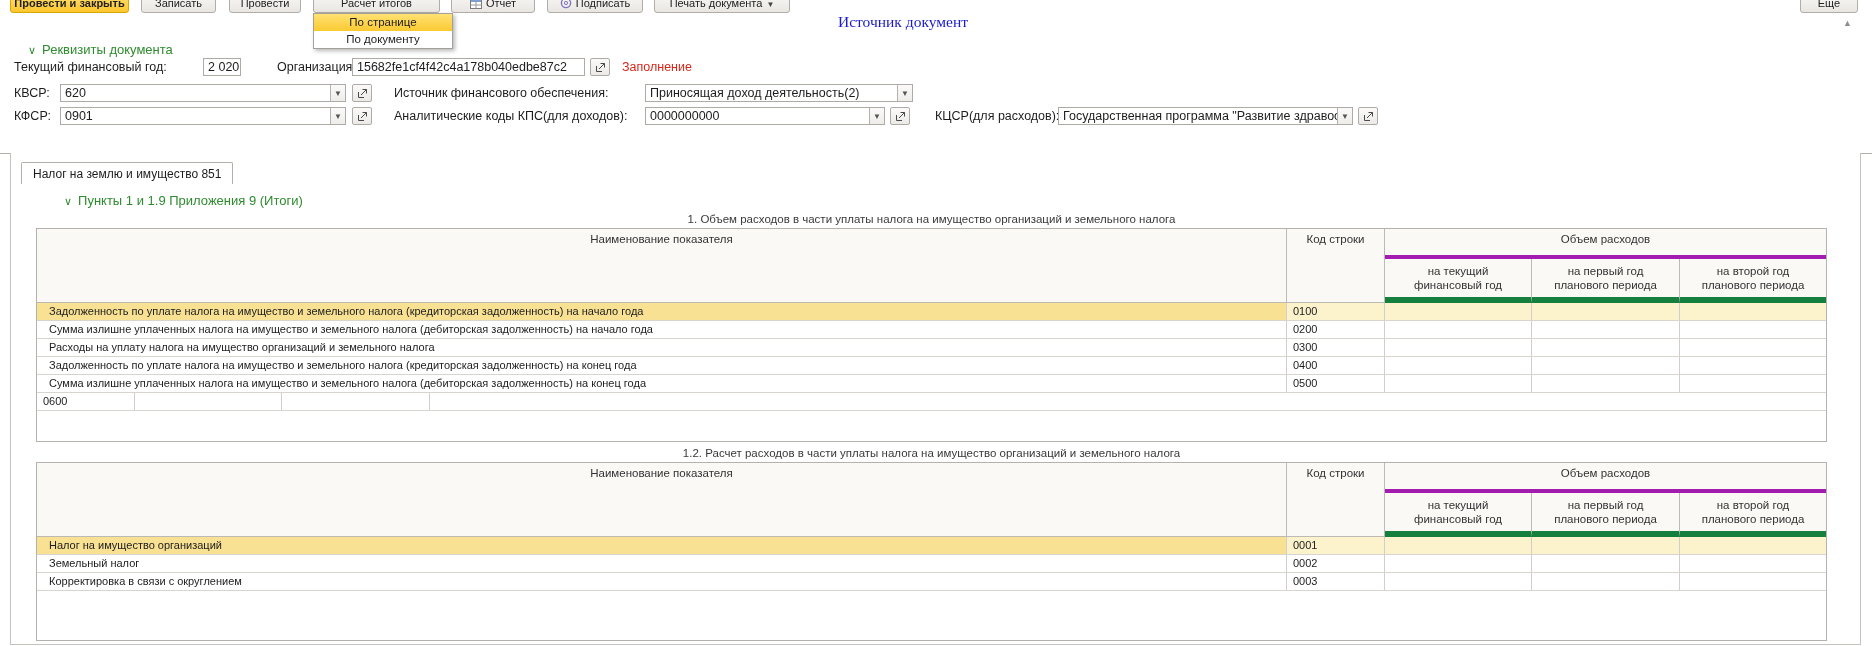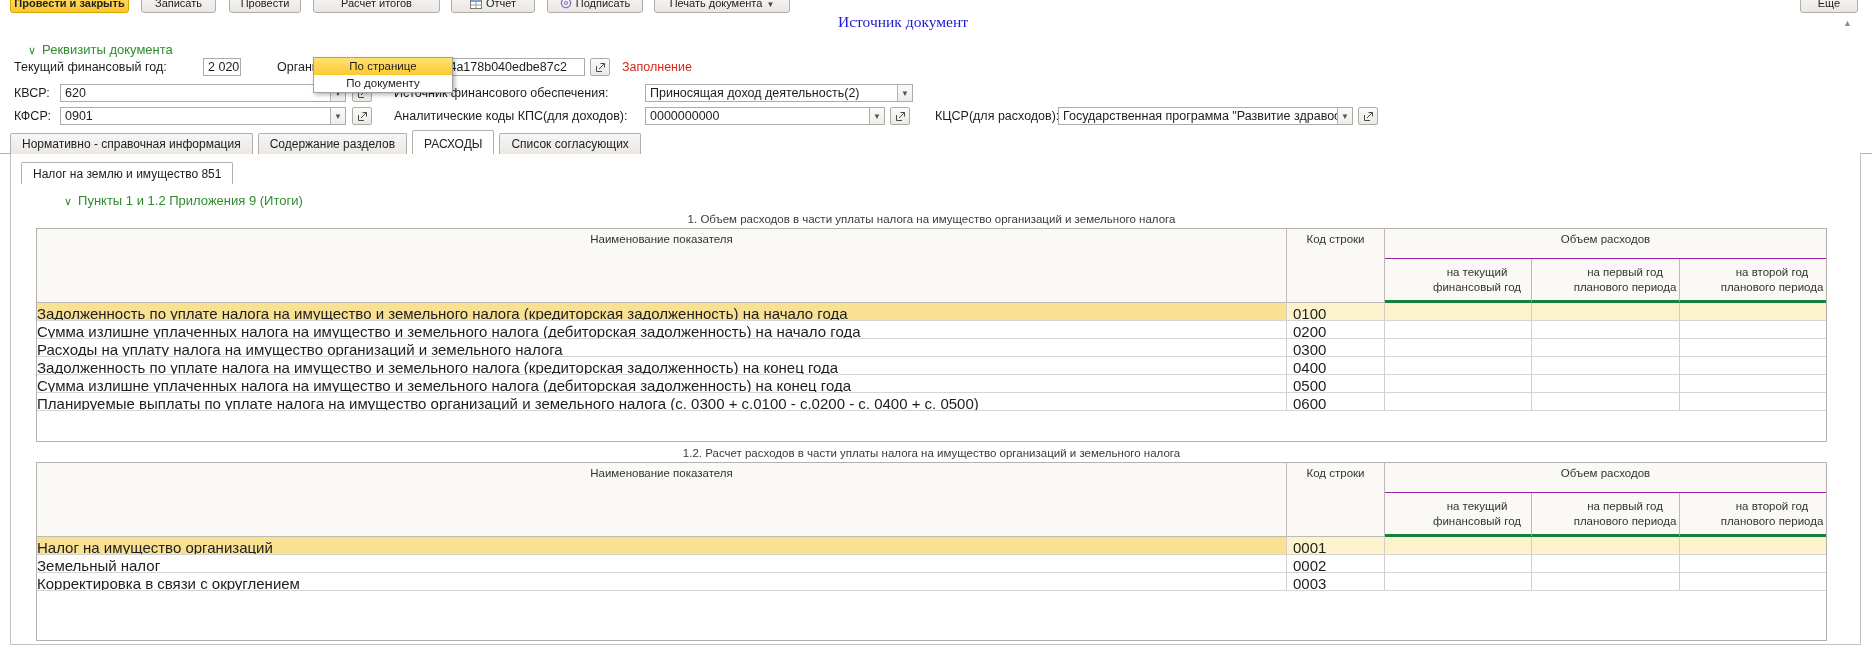--- a/index.html
+++ b/index.html
@@ -16,21 +16,21 @@
     border-radius:3px; background:linear-gradient(#fdfcfb,#e9e6e2);
     font-size:11px; display:flex; align-items:flex-end; justify-content:center;
     padding:0 6px 3px 6px; white-space:nowrap; color:#222; cursor:pointer;
   }
   .tbtn.primary { background:linear-gradient(#ffe57d,#fdc62e); border-color:#d8a603; font-weight:bold; }
   .tbtn .bicon { margin-right:4px; display:inline-flex; align-items:center; }
   .tbtn .dd-arrow { font-size:8px; color:#444; margin-left:4px; }
 
   .menu {
     position:absolute; left:313px; top:13px; width:140px; background:#fff;
-    border:1px solid #a3a09c; box-shadow:2px 2px 4px rgba(0,0,0,.28); z-index:60;margin-top:44px;
+    border:1px solid #a3a09c; box-shadow:2px 2px 4px rgba(0,0,0,.28); z-index:60;
   }
   .menu-item { height:17px; line-height:17px; text-align:center; font-size:11.5px; cursor:pointer; }
   .menu-item.sel { background:linear-gradient(#ffe173,#fcca32); }
 
   .scroll-arrow { position:absolute; left:1843px; top:18px; font-size:9px; color:#8f8f8f; }
 
   
   .page-title {
     position:absolute; left:783px; top:13px; width:240px; text-align:center;
     font-family:"Liberation Serif","DejaVu Serif",serif; font-size:15.5px; color:#1c1ccd;
@@ -77,29 +77,29 @@
   }
 
   
   .tbl-title { position:absolute; left:36px; width:1791px; text-align:center; font-size:11.5px; color:#3a3a3a; }
   .tbl { position:absolute; left:36px; width:1791px; border:1px solid #b5b2ae; background:#fff; }
   .thead { display:flex; height:74px; background:#faf9f6; }
   .th { border-right:1px solid #bdbab6; font-size:11.5px; color:#333; text-align:center; }
   .th-name { width:1250px; padding-top:4px; border-bottom:1px solid #bdbab6; }
   .th-code { width:98px;  padding-top:4px; border-bottom:1px solid #bdbab6; }
   .th-vol  { width:441px; display:flex; flex-direction:column; border-right:none; }
-  .th-vol-top { height:30px; padding-top:4px; border-bottom:1px solid #a21caf; font-size:11.5px; text-align:center; color:#333; }
+  .th-vol-top { height:30px; padding-top:4px; border-bottom:4px solid #a21caf; font-size:11.5px; text-align:center; color:#333; }
   .th-subs { flex:1; display:flex; }
-  .th-sub { border-right:1px solid #bdbab6; border-bottom:3px solid #15803d; display:flex; align-items:center; justify-content:flex-end;
+  .th-sub { border-right:1px solid #bdbab6; border-bottom:6px solid #15803d; display:flex; align-items:center; justify-content:center;
     font-size:11.5px; color:#333; text-align:center; line-height:1.25; }
   .th-sub span { display:inline-block; max-width:108px; }
   .th-sub.c1 { width:147px; } .th-sub.c2 { width:148px; } .th-sub.c3 { width:146px; border-right:none; }
 
   .tr { display:flex; height:18px; border-bottom:1px solid #d8d5d1; background:#fff; }
-  .td { border-right:1px solid #d2cfcb; font-size:15px; padding:2px 0; white-space:nowrap; overflow:hidden; cursor:default; }
+  .td { border-right:1px solid #d2cfcb; font-size:11px; padding:2px 12px; white-space:nowrap; overflow:hidden; cursor:default; }
   .td-name { width:1250px; }
   .td-code { width:98px; padding-left:6px; }
   .td-v1 { width:147px; } .td-v2 { width:148px; } .td-v3 { width:146px; border-right:none; }
   .tr.hl .td-name { background:#f8e193; }
   .tr.hl .td-code, .tr.hl .td-v1, .tr.hl .td-v2, .tr.hl .td-v3 { background:#fcf2cc; }
   .tfill { background:#fff; }
 </style>
 </head>
 <body>
 
@@ -219,33 +219,27 @@
     <span class="dd">▼</span>
   </div>
   <div class="openbtn" style="left:1358px;top:107px;">
     <svg width="11" height="11" viewBox="0 0 11 11">
         <path d="M1.5 4 v5.5 h5.5" fill="none" stroke="#4a4a4a"></path>
         <path d="M4 7 L9.5 1.5 M9.5 1.5 h-4 M9.5 1.5 v4" fill="none" stroke="#4a4a4a"></path>
       </svg>
   </div>
 
   <div class="tabstrip-line"></div>
-  <div class="tabs">
-    <div class="tab">Нормативно - справочная информация</div>
-    <div class="tab">Содержание разделов</div>
-    <div class="tab active">РАСХОДЫ</div>
-    <div class="tab">Список согласующих</div>
-  </div>
 
   <div class="panel"></div>
 
   <div class="subtab">Налог на землю и имущество 851</div>
 
   <div class="grp" style="left:64px;top:193px;">
-    <span class="chev">∨</span><span>Пункты 1 и 1.2 Приложения 9 (Итоги)</span>
+    <span class="chev">∨</span><span>Пункты 1 и 1.9 Приложения 9 (Итоги)</span>
   </div>
 
   <div class="tbl-title" style="top:213px;">1. Объем расходов в части уплаты налога на имущество организаций и земельного налога</div>
   <div class="tbl" style="top:228px;">
     <div class="thead">
       <div class="th th-name">Наименование показателя</div>
       <div class="th th-code">Код строки</div>
       <div class="th-vol">
         <div class="th-vol-top">Объем расходов</div>
         <div class="th-subs">
@@ -290,21 +284,20 @@
         <div class="td td-v3"></div>
     </div>
     <div class="tr">
       <div class="td td-name">Сумма излишне уплаченных налога на имущество и земельного налога (дебиторская задолженность) на конец года</div>
       <div class="td td-code">0500</div>
       <div class="td td-v1"></div>
         <div class="td td-v2"></div>
         <div class="td td-v3"></div>
     </div>
     <div class="tr">
-      <div class="td td-name">Планируемые выплаты по уплате налога на имущество организаций и земельного налога  (с. 0300 + с.0100 - с.0200 - с. 0400 + с. 0500)</div>
       <div class="td td-code">0600</div>
       <div class="td td-v1"></div>
         <div class="td td-v2"></div>
         <div class="td td-v3"></div>
     </div>
     <div class="tfill" style="height:30px;"></div>
   </div>
 
   <div class="tbl-title" style="top:447px;">1.2. Расчет расходов в части уплаты налога на имущество организаций и земельного налога</div>
   <div class="tbl" style="top:462px;">

